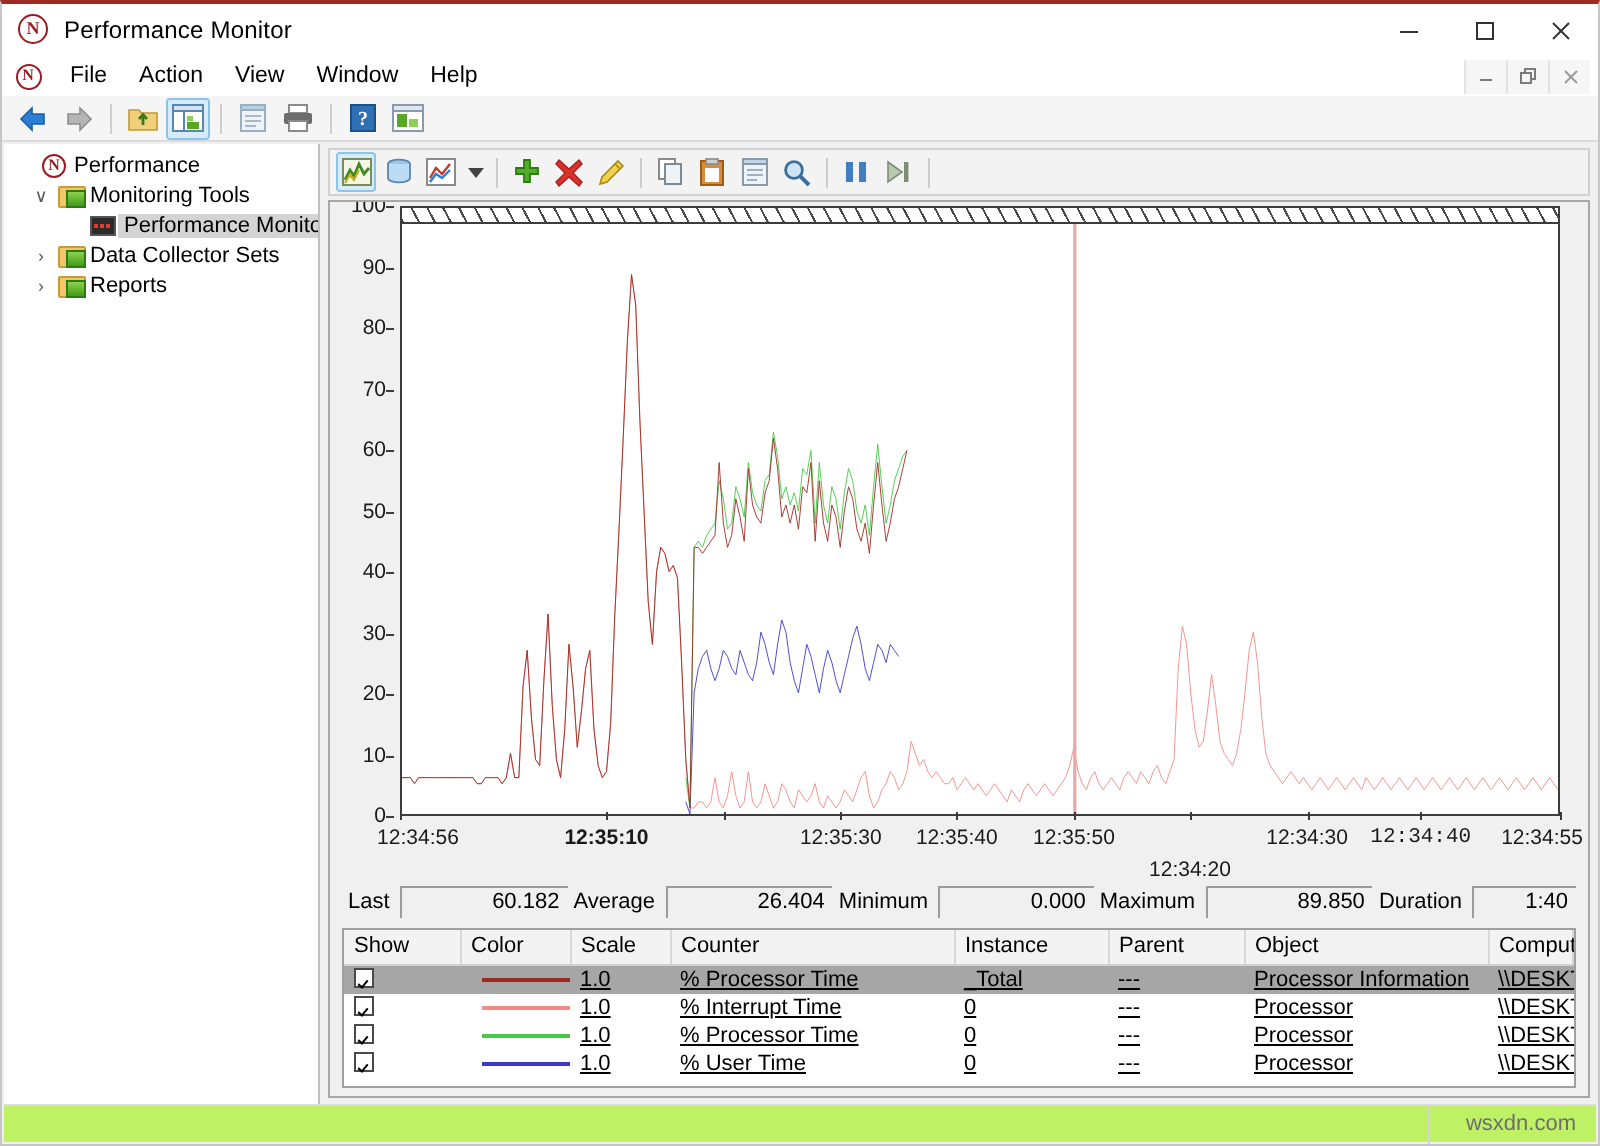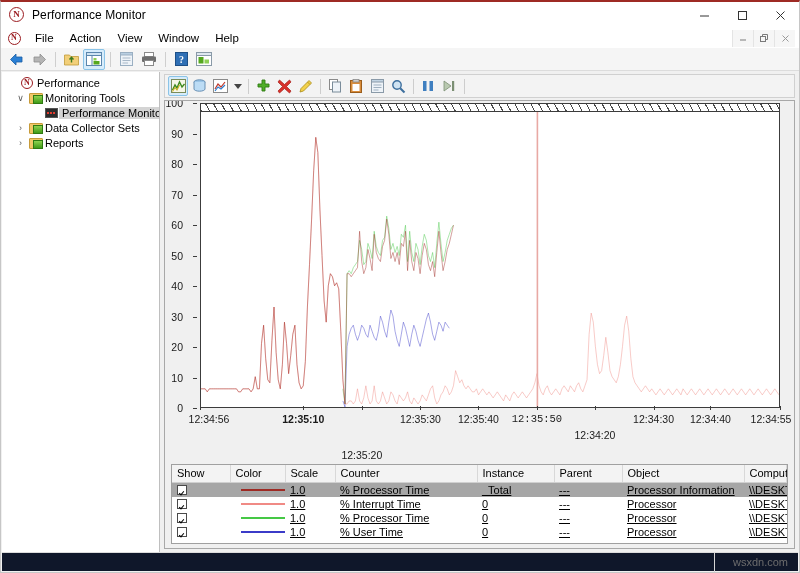--- a/index.html
+++ b/index.html
@@ -173,21 +173,21 @@
     overflow: hidden;
   }
 
   .plotwrap {
     position: absolute; left: 0; top: 2px; right: 0; height: 350px;
   }
   .yaxis {
     position: absolute; left: 0; top: 0; width: 32px; height: 315px;
   }
   .ylab {
-    position: absolute; right: 14px; font-size: 10.5px; color: #1a1a1a;
+    position: absolute; right: 4px; font-size: 10.5px; color: #1a1a1a;
     transform: translateY(-50%); white-space: nowrap;
   }
   .plot {
     position: absolute; left: 35px; top: 0; right: 14px; height: 305px;
     background: #ffffff;
     border: 1px solid #3c3c3c;
   }
   .hatchband {
     position: absolute; left: 0; top: 0; right: 0; height: 8px;
     background:
@@ -247,21 +247,21 @@
   .chk:after {
     content: ""; position: absolute; left: 2px; top: 4px;
     width: 2px; height: 4px; border-right: 1.4px solid #000;
     border-bottom: 1.4px solid #000; transform: rotate(40deg);
   }
   .swatch { display: block; height: 2px; width: 46px; margin-left: 6px; }
 
   
   .statusbar {
     position: absolute; left: 1px; right: 1px; bottom: 1px; height: 19px;
-    background: #0f172a;
+    background: #bef264;
     border-top: 1px solid #dcdcdc;
     display: flex; align-items: center; justify-content: flex-end;
   }
   .watermark {
     font-size: 11px; color: #6d6d6d; padding-right: 10px;
     border-left: 1px solid #d5d5d5; padding-left: 18px; height: 19px;
     line-height: 19px;
   }
 </style>
 </head>
@@ -561,33 +561,45 @@
             <div class="xlab" style="left: 0%; transform: translateX(-28%);">12:34:56</div>
             <div style="position: absolute; top: -4px; width: 1px; height: 4px; background: rgb(60, 60, 60); left: 0%;"></div>
             <div class="xlab" style="left: 17.8%; font-weight: bold;">12:35:10</div>
             <div style="position: absolute; top: -4px; width: 1px; height: 4px; background: rgb(60, 60, 60); left: 17.8%;"></div>
             <div class="xlab" style="left: 27.9%; margin-top: 36px;">12:35:20</div>
             <div style="position: absolute; top: -4px; width: 1px; height: 4px; background: rgb(60, 60, 60); left: 27.9%;"></div>
             <div class="xlab" style="left: 38%;">12:35:30</div>
             <div style="position: absolute; top: -4px; width: 1px; height: 4px; background: rgb(60, 60, 60); left: 38%;"></div>
             <div class="xlab" style="left: 48%;">12:35:40</div>
             <div style="position: absolute; top: -4px; width: 1px; height: 4px; background: rgb(60, 60, 60); left: 48%;"></div>
-            <div class="xlab" style="left: 58.1%; font-family: Liberation Mono, monospace;">12:35:50</div>
+            <div class="xlab" style="left: 58.1%;">12:35:50</div>
             <div style="position: absolute; top: -4px; width: 1px; height: 4px; background: rgb(60, 60, 60); left: 58.1%;"></div>
             <div class="xlab" style="left: 68.1%; margin-top: 16px;">12:34:20</div>
             <div style="position: absolute; top: -4px; width: 1px; height: 4px; background: rgb(60, 60, 60); left: 68.1%;"></div>
             <div class="xlab" style="left: 78.2%;">12:34:30</div>
             <div style="position: absolute; top: -4px; width: 1px; height: 4px; background: rgb(60, 60, 60); left: 78.2%;"></div>
-            <div class="xlab" style="left: 88%;">12:34:40</div>
+            <div class="xlab" style="left: 88%; font-family: Liberation Mono, monospace;">12:34:40</div>
             <div style="position: absolute; top: -4px; width: 1px; height: 4px; background: rgb(60, 60, 60); left: 88%;"></div>
             <div class="xlab" style="left: 100%; transform: translateX(-72%);">12:34:55</div>
             <div style="position: absolute; top: -4px; width: 1px; height: 4px; background: rgb(60, 60, 60); left: 100%;"></div>
           </div>
       </div>
 
+      <div class="statsrow">
+        <div class="stat-lab">Last</div>
+        <div class="stat-val">60.182</div>
+        <div class="stat-lab">Average</div>
+        <div class="stat-val">26.404</div>
+        <div class="stat-lab">Minimum</div>
+        <div class="stat-val">0.000</div>
+        <div class="stat-lab">Maximum</div>
+        <div class="stat-val">89.850</div>
+        <div class="stat-lab">Duration</div>
+        <div class="stat-val dur">1:40</div>
+      </div>
 
       <div class="legend">
         <table class="legtab">
           <colgroup>
             <col style="width:58px">
               <col style="width:55px">
               <col style="width:50px">
             <col style="width:142px">
               <col style="width:77px">
               <col style="width:68px">

